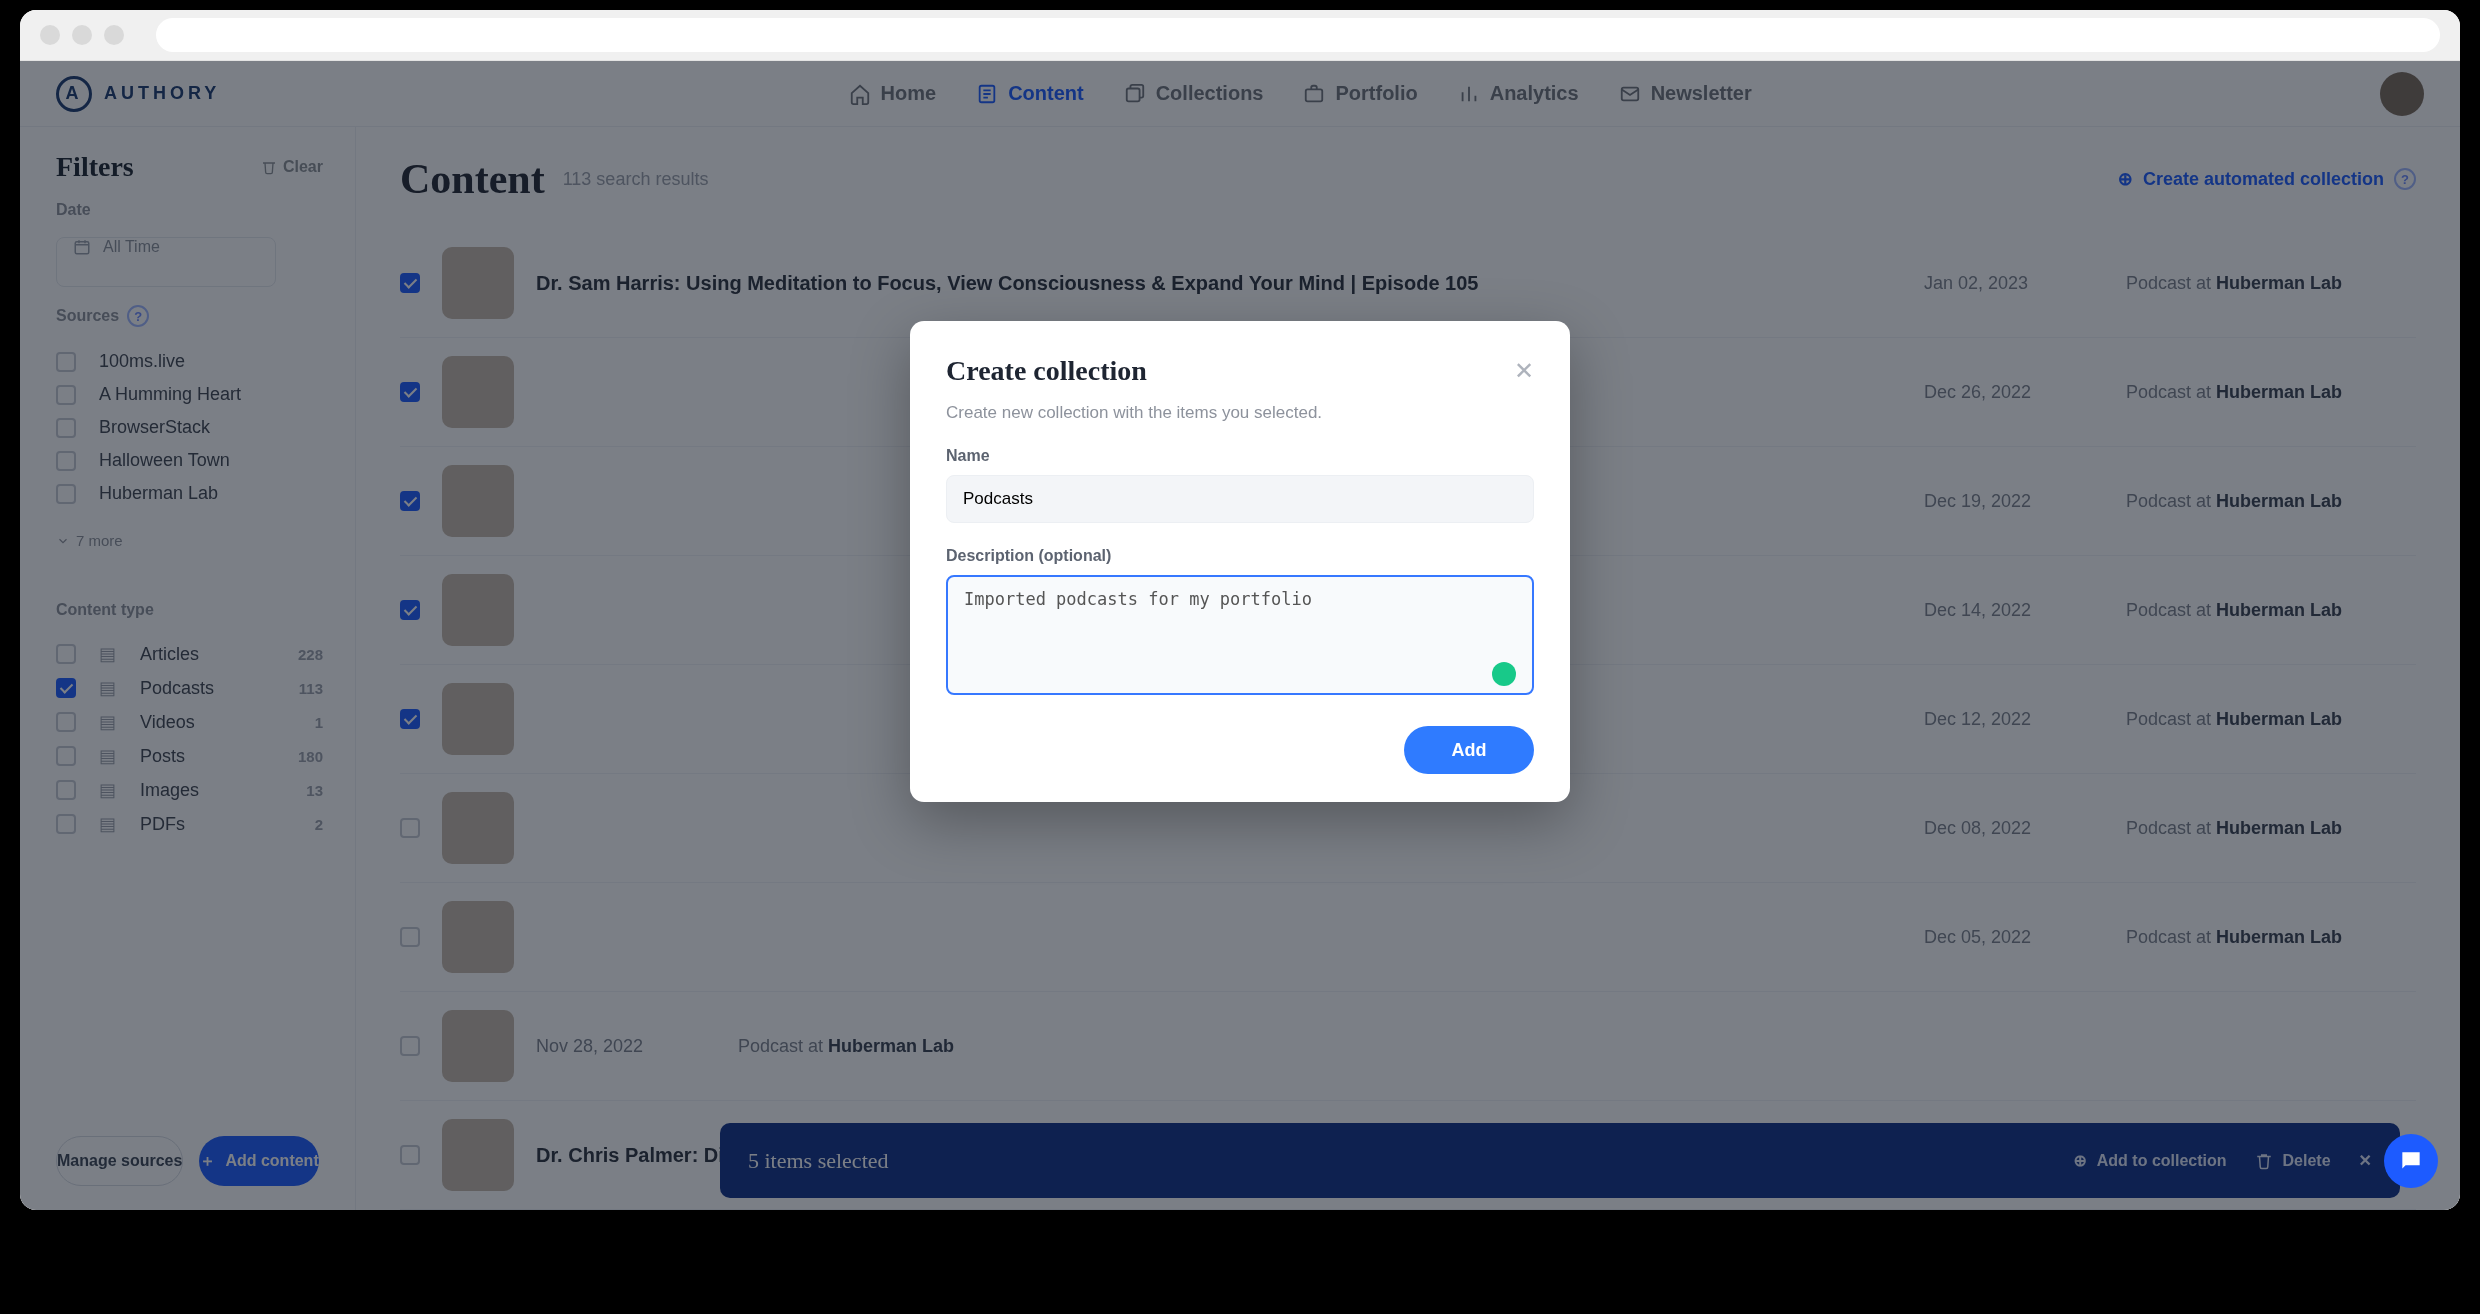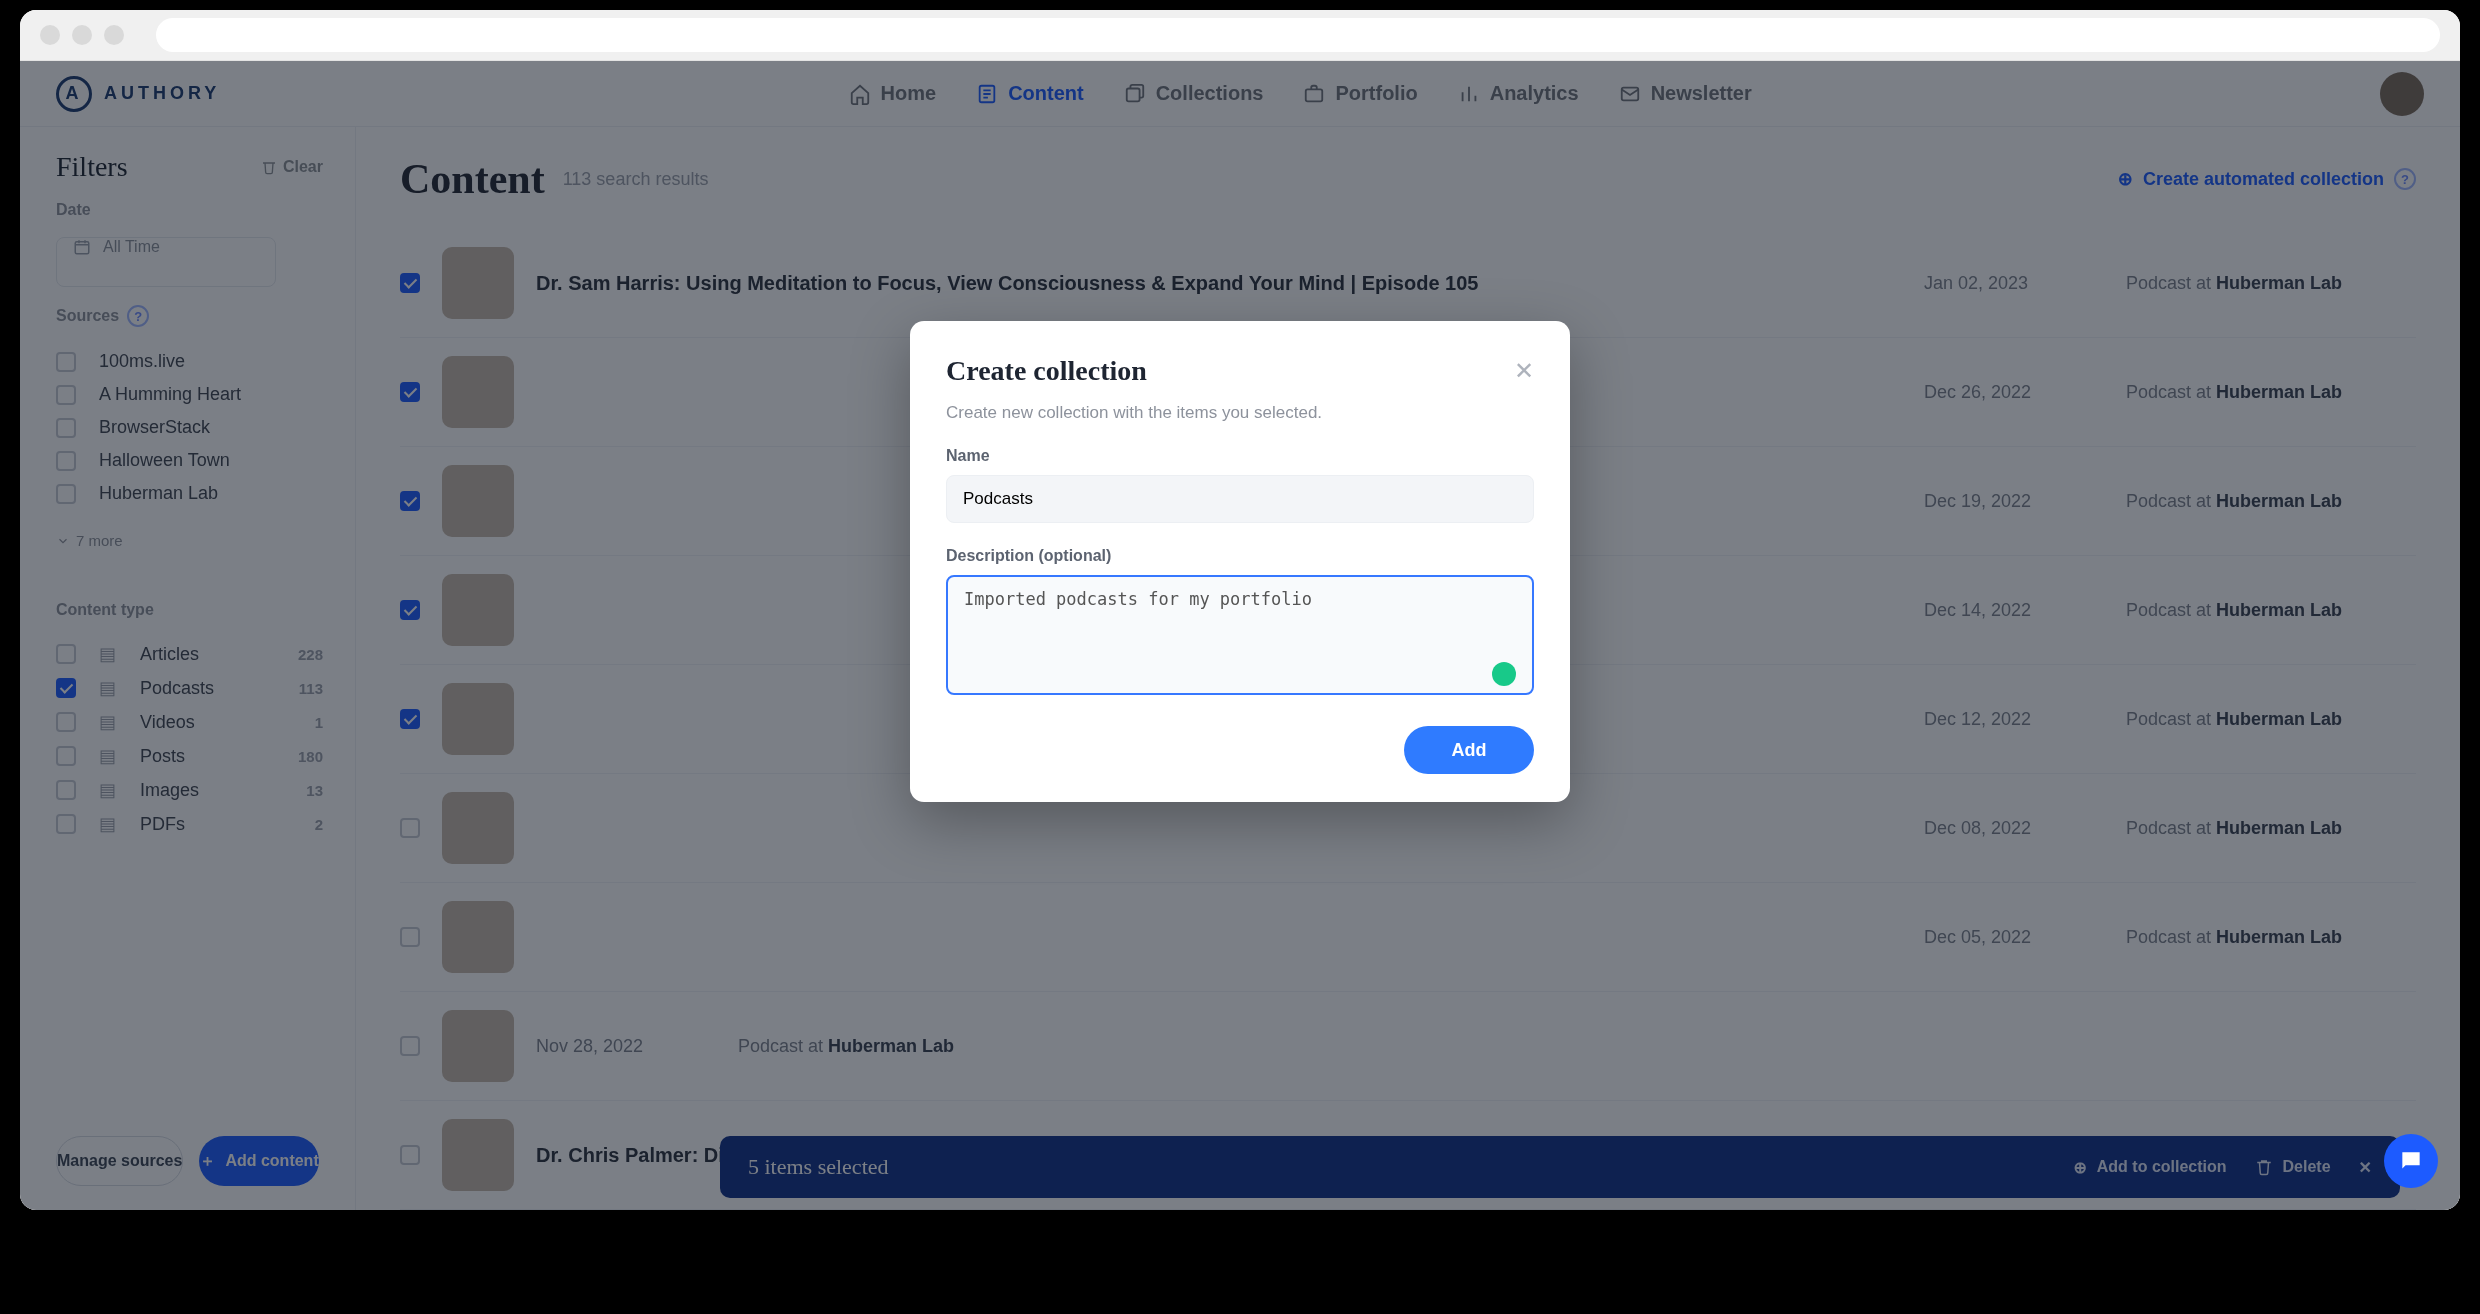--- a/index.html
+++ b/index.html
@@ -17,21 +17,21 @@
 .nav-items{display:flex;gap:40px;margin-left:auto;margin-right:auto;}
 .nav-item{display:flex;align-items:center;gap:10px;color:#6f737b;font-weight:700;font-size:20px;cursor:pointer;}
 .nav-item.active{color:#1c5cff;}
 .nav-item svg{width:22px;height:22px;stroke:currentColor;fill:none;stroke-width:2;}
 .avatar{width:44px;height:44px;border-radius:50%;background:#7a6a5a;display:inline-block;}
 
 .body-wrap{flex:1;display:flex;min-height:0;position:relative;}
 
 .sidebar{width:336px;padding:24px 32px 24px 36px;border-right:1px solid #eef0f4;display:flex;flex-direction:column;gap:18px;overflow:hidden;}
 .sidebar-title-row{display:flex;align-items:center;justify-content:space-between;}
-.sidebar-title{font-size:28px;font-weight:400;font-family:Georgia, serif;color:#1c2430;}
+.sidebar-title{font-size:28px;font-weight:700;font-family:Georgia, serif;color:#1c2430;}
 .clear-btn{display:flex;align-items:center;gap:6px;color:#8c9196;font-weight:700;font-size:16px;cursor:pointer;}
 .filter-label{color:#8d919a;font-size:16px;font-weight:600;display:flex;align-items:center;gap:8px;}
 .date-select{height:50px;border:1px solid #e5e8ed;border-radius:8px;display:flex;align-items:flex-start;gap:12px;padding:0 16px;color:#8b909a;font-weight:400;width:220px;cursor:pointer;}
 .source-item,.ctype-item{display:flex;align-items:center;gap:23px;font-size:18px;color:#3f4550;padding:6px 0;cursor:pointer;}
 .chk{width:20px;height:20px;border:2px solid #c5cad3;border-radius:4px;flex-shrink:0;}
 .chk.on{background:#1c5cff;border-color:#1c5cff;position:relative;}
 .chk.on::after{content:'';position:absolute;left:5px;top:1px;width:5px;height:10px;border:solid #fff;border-width:0 2px 2px 0;transform:rotate(45deg);}
 .more-sources{color:#8d919a;font-size:15px;display:flex;align-items:center;gap:6px;padding:4px 0;cursor:pointer;}
 .ctype-count{margin-left:auto;color:#9ca1ab;font-size:15px;font-weight:600;}
 .ctype-icon{color:#9ca1ab;}
@@ -52,21 +52,21 @@
 
 .rows{margin-top:26px;display:flex;flex-direction:column;}
 .row{display:flex;align-items:center;gap:22px;padding:18px 0;border-bottom:1px solid #f0f2f5;}
 .row .chk{}
 .thumb{width:72px;height:72px;border-radius:10px;background:#c6b9ab;flex-shrink:0;}
 .row-title{flex:1;font-size:20px;font-weight:800;color:#2b313c;line-height:1.3;}
 .row-date{width:180px;color:#7c828d;font-size:18px;white-space:nowrap;}
 .row-src{width:290px;color:#7c828d;font-size:18px;}
 .row-src b{color:#394150;font-weight:700;}
 
-.selection-bar{position:absolute;left:700px;right:60px;bottom:12px;height:62px;background:#0e2f87;border-radius:10px;display:flex;align-items:center;padding:16px 28px;color:#dfe6f9;gap:26px;}
+.selection-bar{position:absolute;left:700px;right:60px;bottom:12px;height:75px;background:#0e2f87;border-radius:10px;display:flex;align-items:center;padding:16px 28px;color:#dfe6f9;gap:26px;}
 .sel-text{font-family:Georgia,serif;font-size:22px;color:#fff;}
 .sel-actions{margin-left:auto;display:flex;align-items:center;gap:28px;font-weight:700;}
 .sel-action{display:flex;align-items:center;gap:10px;cursor:pointer;}
 
 .dimmer{position:absolute;inset:0;background:rgba(15,22,34,.55);display:flex;align-items:flex-start;justify-content:center;padding-top:260px;}
 .modal{width:660px;background:#fff;border-radius:14px;padding:34px 36px 28px 36px;font-size:18px;color:#2d3440;box-shadow:0 20px 60px rgba(0,0,0,.3);}
 .modal-head{display:flex;align-items:center;justify-content:space-between;}
 .modal-title{font-family:Georgia,serif;font-size:28px;font-weight:700;color:#1e2532;}
 .modal-close{color:#aeb3bc;cursor:pointer;font-size:24px;}
 .modal-sub{color:#8d929c;margin-top:16px;font-size:17px;}

